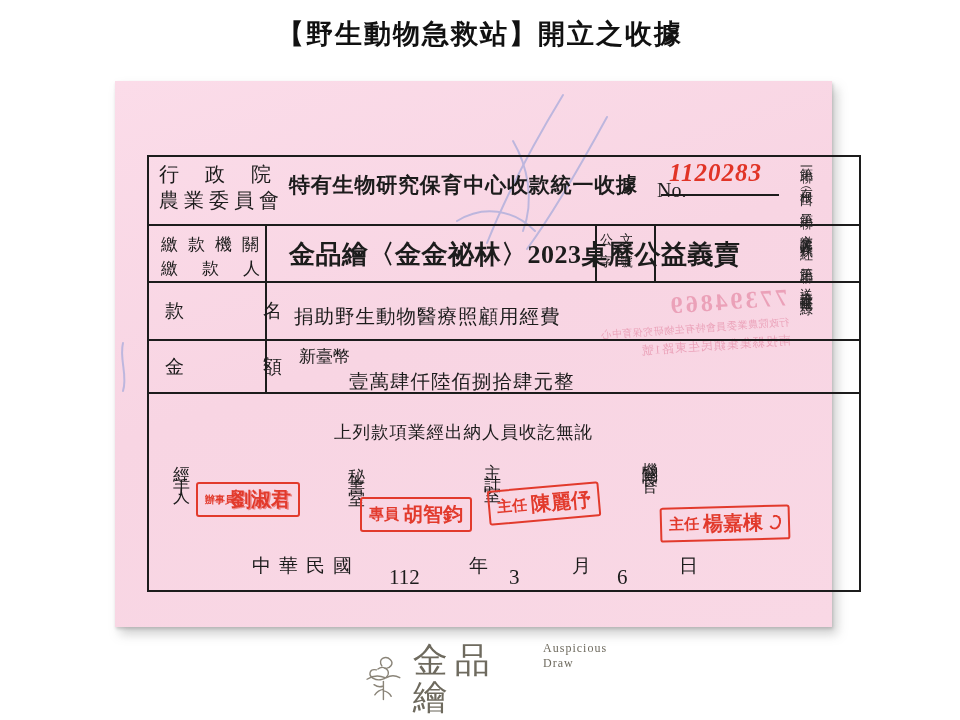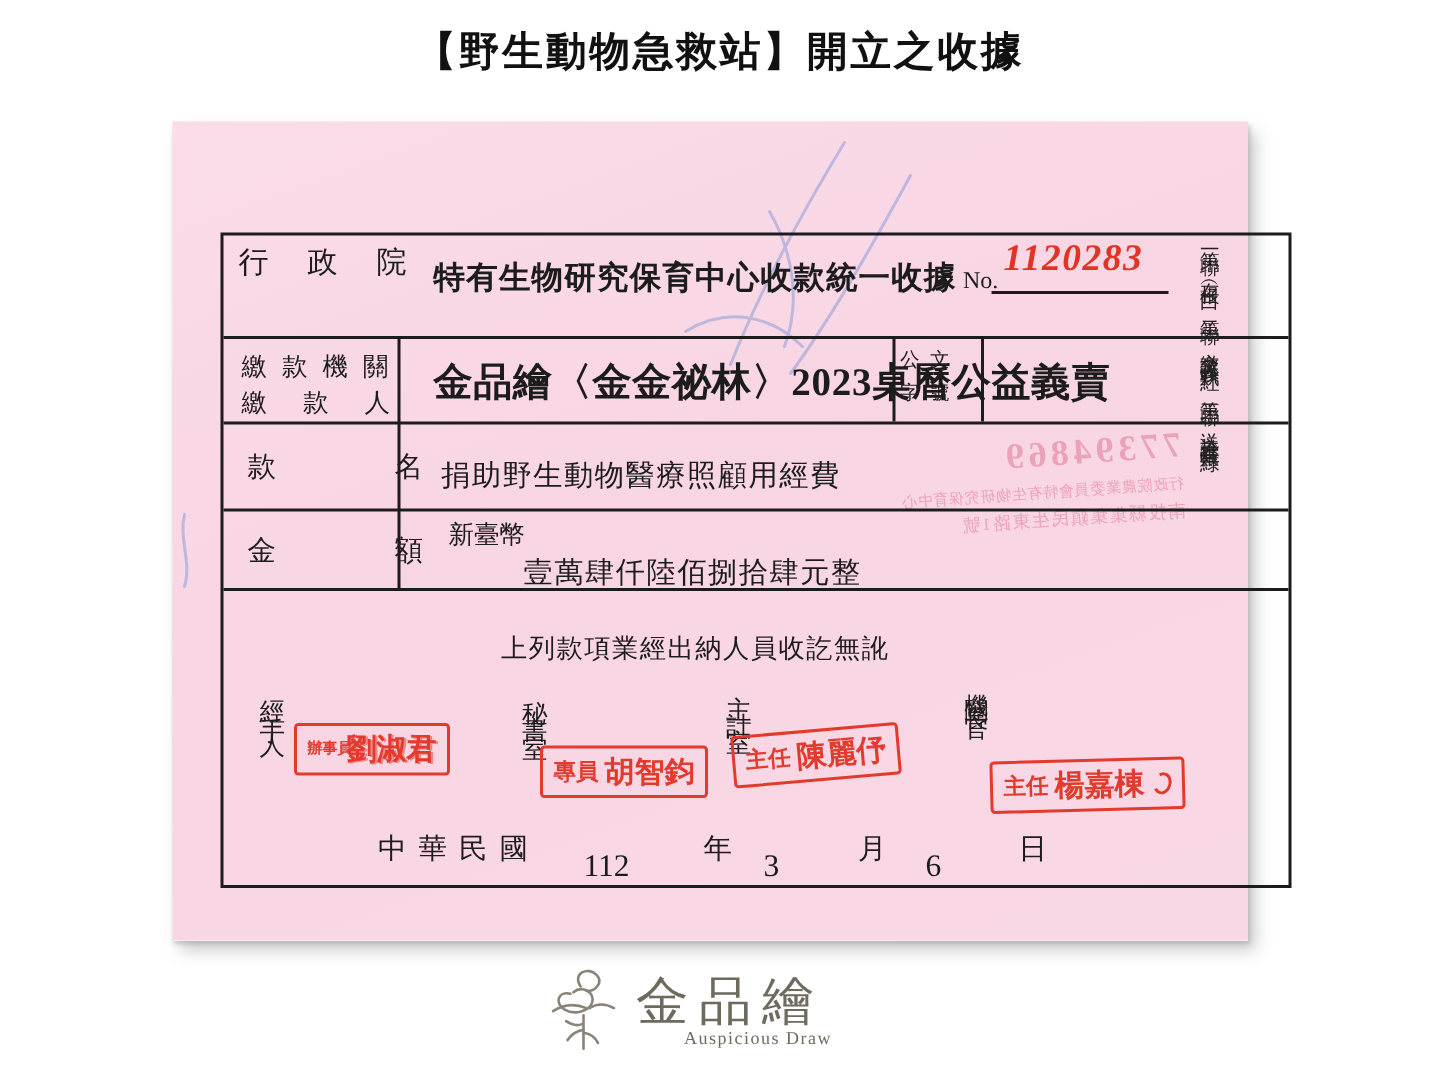--- a/index.html
+++ b/index.html
@@ -14,21 +14,21 @@
          box-shadow:5px 7px 10px rgba(130,130,130,.38),1px 2px 3px rgba(0,0,0,.18);}
   
   .rtable{position:absolute;left:32px;top:74px;width:714px;height:437px;
           border:2.5px solid #1c1c1c;box-sizing:border-box;}
   .hline{position:absolute;left:0;width:100%;height:2px;background:#1c1c1c;}
   .vline{position:absolute;width:2px;background:#1c1c1c;}
   .cell-text{position:absolute;white-space:nowrap;}
   .issuer1{left:10px;top:4px;font-size:20px;letter-spacing:26px;}
   .issuer2{left:10px;top:30px;font-size:20px;letter-spacing:5px;}
   .rtitle{left:140px;top:14px;font-size:21px;font-weight:600;letter-spacing:0.8px;}
-  .no-label{left:493px;top:22px;font-size:16px;}
+  .no-label{left:508px;top:22px;font-size:20px;}
   .no-value{left:520px;top:2px;font-size:25px;letter-spacing:1px;color:#e13427;font-weight:600;font-style:italic;}
   .no-underline{position:absolute;left:512px;top:37px;width:118px;height:2px;background:#1c1c1c;}
   .payer-l1{left:12px;top:76px;font-size:17px;letter-spacing:10px;}
   .payer-l2{left:12px;top:100px;font-size:17px;letter-spacing:24px;}
   .payer-value{left:140px;top:80px;font-size:26px;font-weight:700;letter-spacing:0.5px;z-index:5;}
   .pubdoc{position:absolute;left:451px;top:72px;width:46px;font-size:13px;line-height:1.7;
           letter-spacing:7px;word-break:break-all;}
   .item-label,.amount-label{left:16px;font-size:19px;letter-spacing:79px;font-family:Liberation Serif, serif;}
   .item-label{top:141px;}
   .item-value{left:145px;top:146px;font-size:19.5px;letter-spacing:1px;}
@@ -59,21 +59,21 @@
              font-size:13px;letter-spacing:2px;color:#222;}
   
   .bleed{position:absolute;left:478px;top:210px;width:196px;transform:scaleX(-1) rotate(4deg);
          color:rgba(224,118,150,.55);pointer-events:none;}
   .bleed-num{font-size:24px;font-weight:700;letter-spacing:3px;}
   .bleed-l1{font-size:10px;letter-spacing:.5px;margin-top:4px;white-space:nowrap;}
   .bleed-l2{font-size:12px;letter-spacing:1px;margin-top:3px;white-space:nowrap;}
   .scribbles{position:absolute;left:0;top:0;pointer-events:none;}
   
   .brand{position:absolute;left:360px;top:643px;width:260px;display:flex;align-items:center;gap:6px;}
-  .brand-txt{display:flex;flex-direction:column;}
+  .brand-txt{display:flex;flex-direction:row;}
   .brand-name{font-size:35px;letter-spacing:7px;color:#6e6a5e;line-height:1.05;}
   .brand-en{font-size:12px;color:#6e6a5e;letter-spacing:1px;margin-left:32px;margin-top:-2px;}
 </style>
 </head>
 <body>
 
 <div class="stage">
 
   <div class="page-title">【野生動物急救站】開立之收據</div>
 
@@ -101,20 +101,21 @@
       <div class="hline" style="top:124px"></div>
       <div class="hline" style="top:182px"></div>
       <div class="hline" style="top:235px"></div>
 
       <div class="vline" style="left:116px;top:67px;height:170px"></div>
 
       <div class="vline" style="left:446px;top:67px;height:57px"></div>
       <div class="vline" style="left:505px;top:67px;height:57px"></div>
 
       <div class="cell-text issuer1">行政院</div>
+      <div class="cell-text issuer2">農業委員會</div>
       <div class="cell-text rtitle">特有生物研究保育中心收款統一收據</div>
       <div class="cell-text no-label">No.</div>
       <div class="cell-text no-value">1120283</div>
       <div class="no-underline"></div>
 
       <div class="cell-text payer-l1">繳款機關</div>
       <div class="cell-text payer-l2">繳款人</div>
       <div class="cell-text payer-value">金品繪〈金金祕林〉2023桌曆公益義賣</div>
       <div class="pubdoc">公文字號</div>
 

